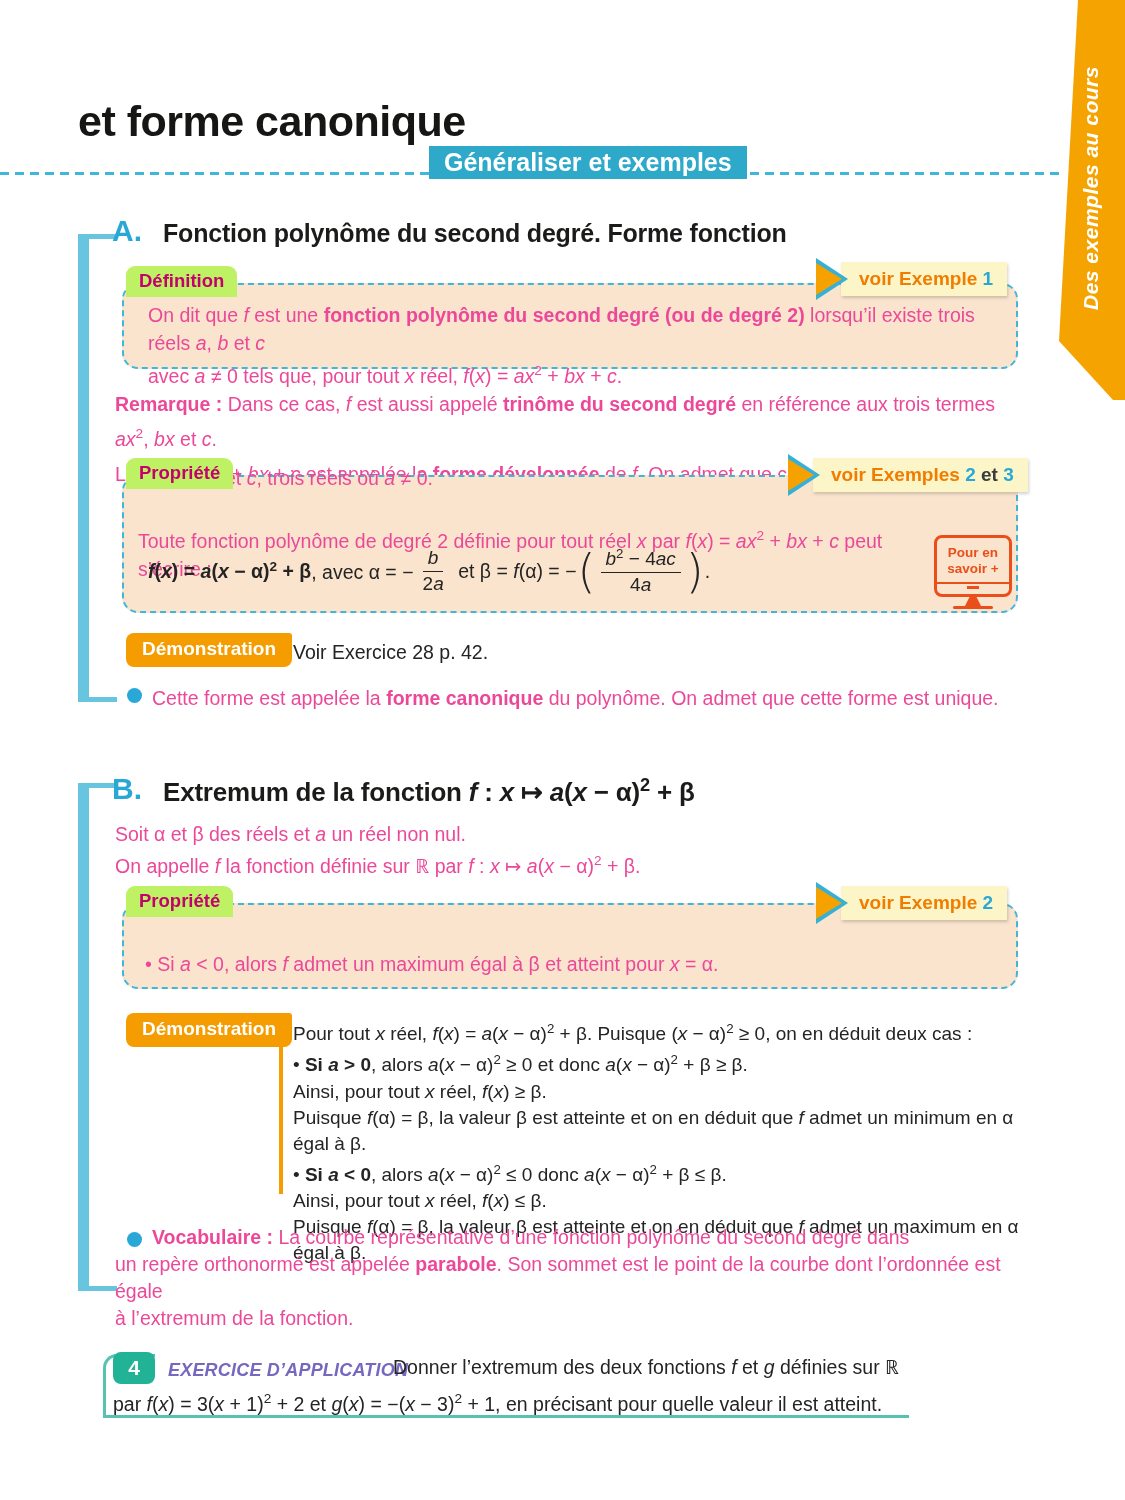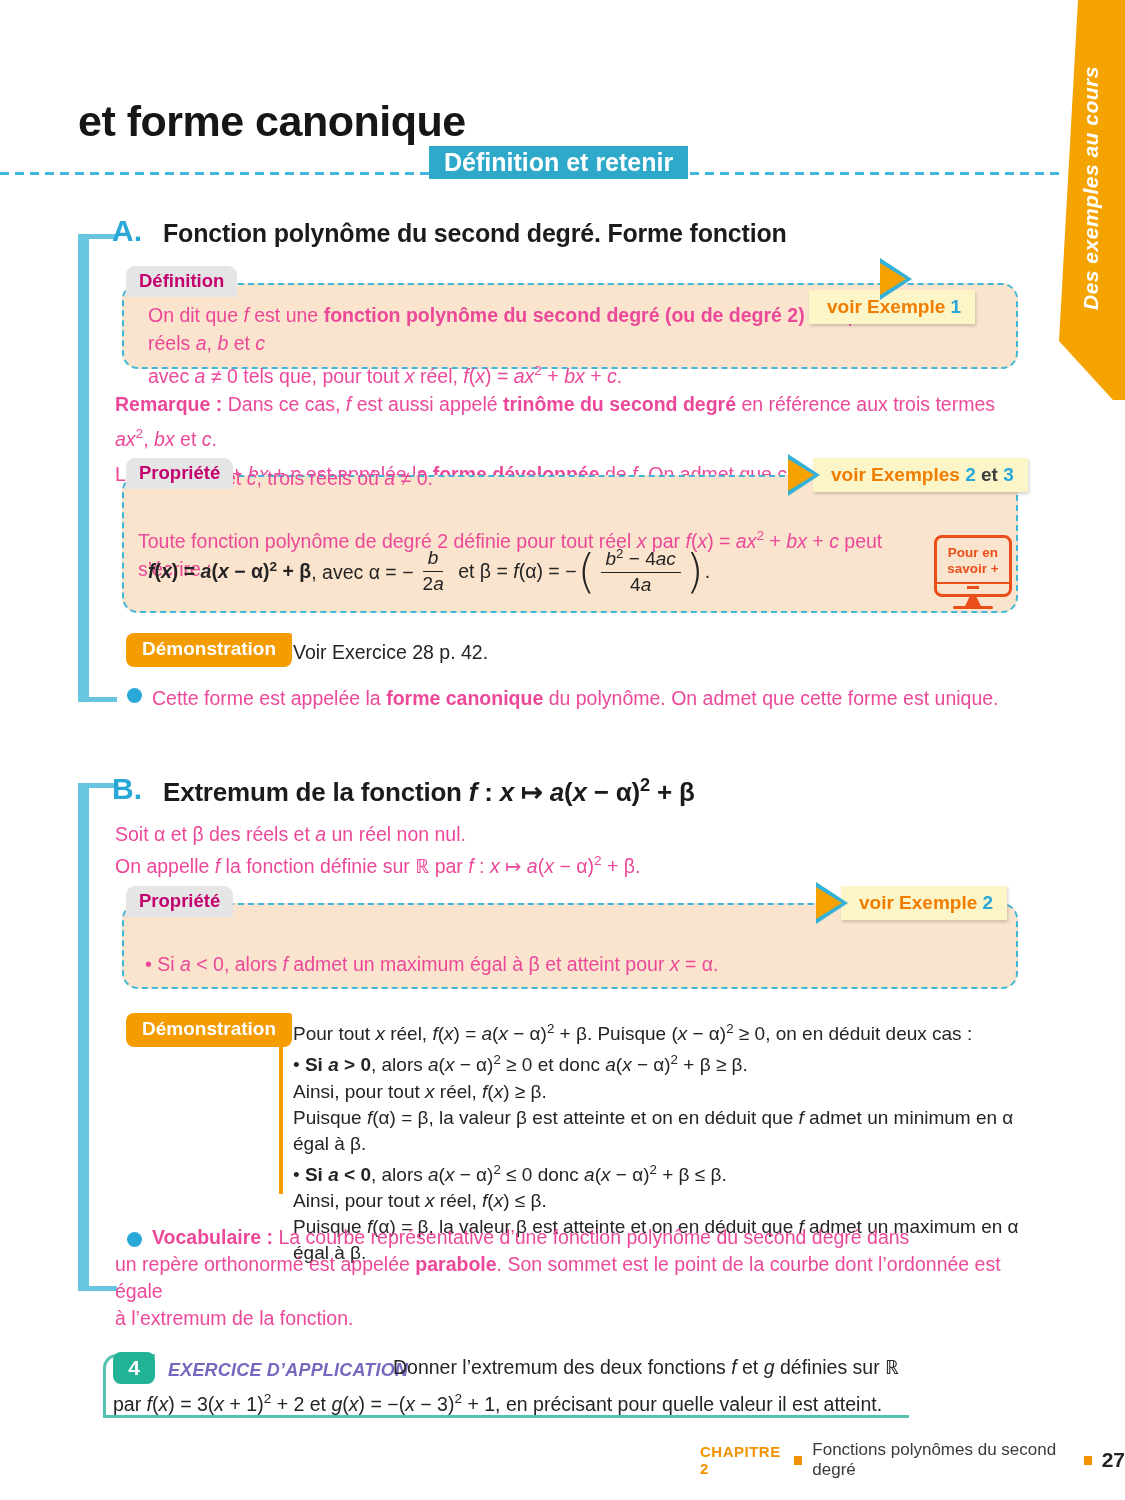--- a/index.html
+++ b/index.html
@@ -22,21 +22,21 @@
   
   .bracket-bar{width:11px;background:#67C5E0;}
   .bracket-arm{height:5px;background:#67C5E0;}
 
   
   .sec-letter{font-size:30px;font-weight:bold;color:#29A8D8;}
   .sec-title{font-size:25px;font-weight:bold;color:#1b1b1a;letter-spacing:-0.2px;}
 
   
   .peach-box{background:#FAE4CD;border:2.6px dashed #3FB6DA;border-radius:16px;box-sizing:border-box;}
-  .tag-label{background:#e5e5e5;color:#C4006E;font-size:18.5px;font-weight:bold;
+  .tag-label{background:#bef264;color:#C4006E;font-size:18.5px;font-weight:bold;
              padding:4px 13px 5px;border-radius:9px 9px 0 0;z-index:3;}
   .box-text{font-size:19.5px;line-height:28px;color:#ec4899;}
 
   
   .ex-badge{display:flex;align-items:center;z-index:3;}
   .tri{position:relative;width:32px;height:42px;flex:0 0 32px;}
   .tri-back{position:absolute;left:0;top:0;width:0;height:0;
             border-top:21px solid transparent;border-bottom:21px solid transparent;border-left:32px solid #35B0D6;}
   .tri-front{position:absolute;left:0;top:5px;width:0;height:0;
             border-top:16px solid transparent;border-bottom:16px solid transparent;border-left:26px solid #F5A201;}
@@ -96,32 +96,32 @@
 
 <div class="page">
 
   <div class="abs side-tab">
     <div class="side-tab-label">Des exemples au cours</div>
   </div>
 
   <h1 class="abs main-title">et forme canonique</h1>
 
   <div class="abs top-dashes"></div>
-  <div class="abs banner">Définition et retenir</div>
+  <div class="abs banner">Généraliser et exemples</div>
 
   <div class="abs bracket-bar" style="left:78px;top:234px;height:468px;"></div>
   <div class="abs bracket-arm" style="left:89px;top:234px;width:28px;"></div>
   <div class="abs bracket-arm" style="left:89px;top:697px;width:28px;"></div>
 
   <span class="abs sec-letter" style="left:112px;top:214px;">A.</span>
   <h2 class="abs sec-title" style="left:163px;top:219px;margin:0;">Fonction polynôme du second degré. Forme fonction</h2>
 
   <div class="abs peach-box" style="left:122px;top:283px;width:896px;height:86px;"></div>
   <div class="abs tag-label" style="left:126px;top:266px;">Définition</div>
-  <div class="abs ex-badge" style="left:816px;top:258px;flex-direction:column;">
+  <div class="abs ex-badge" style="left:816px;top:258px;">
     <span class="tri">
         <span class="tri-back"></span>
         <span class="tri-front"></span>
       </span>
     <span class="ex-pill"><span>voir Exemple </span><span class="num">1</span></span>
   </div>
   <div class="abs box-text" style="left:148px;top:301px;width:860px;">On dit que <i>f</i> est une <b>fonction polynôme du second degré (ou de degré 2)</b> lorsqu’il existe trois réels <i>a</i>, <i>b</i> et <i>c</i><br>avec <i>a</i> ≠ 0 tels que, pour tout <i>x</i> réel, <i>f</i>(<i>x</i>) = <i>ax</i><sup>2</sup> + <i>bx</i> + <i>c</i>.</div>
 
   <div class="abs box-text" style="left:115px;top:390px;width:910px;line-height:29px;"><b>Remarque :</b> Dans ce cas, <i>f</i> est aussi appelé <b>trinôme du second degré</b> en référence aux trois termes <i>ax</i><sup>2</sup>, <i>bx</i> et <i>c</i>.<br>La forme <i>ax</i><sup>2</sup> + <i>bx</i> + <i>c</i> est appelée la <b>forme développée</b> de <i>f</i>. On admet que cette forme est unique.</div>
 
@@ -195,21 +195,14 @@
 
   <div class="abs dot" style="left:127px;top:1232px;"></div>
   <div class="abs box-text" style="left:115px;top:1224px;width:920px;line-height:27px;text-indent:37px;"><b>Vocabulaire :</b> La courbe représentative d’une fonction polynôme du second degré dans<br>un repère orthonormé est appelée <b>parabole</b>. Son sommet est le point de la courbe dont l’ordonnée est égale<br>à l’extremum de la fonction.</div>
 
   <div class="abs exo-border" style="left:103px;top:1354px;width:806px;height:64px;"></div>
   <div class="abs exo-cover" style="left:155px;top:1350px;width:756px;height:10px;"></div>
   <div class="abs exo-num" style="left:113px;top:1352px;">4</div>
   <div class="abs exo-label" style="left:168px;top:1360px;">EXERCICE D’APPLICATION</div>
   <div class="abs exo-text" style="left:113px;top:1352px;width:800px;text-indent:280px;">Donner l’extremum des deux fonctions <i>f</i> et <i>g</i> définies sur ℝ<br>par <i>f</i>(<i>x</i>) = 3(<i>x</i> + 1)<sup>2</sup> + 2 et <i>g</i>(<i>x</i>) = −(<i>x</i> − 3)<sup>2</sup> + 1, en précisant pour quelle valeur il est atteint.</div>
 
-  <div class="abs footer" style="left:700px;top:1440px;">
-    <span class="f-chapter">CHAPITRE 2</span>
-    <span class="f-sq"></span>
-    <span class="f-title">Fonctions polynômes du second degré</span>
-    <span class="f-sq"></span>
-    <span class="f-page">27</span>
-  </div>
 
 </div>
 
 </body></html>

